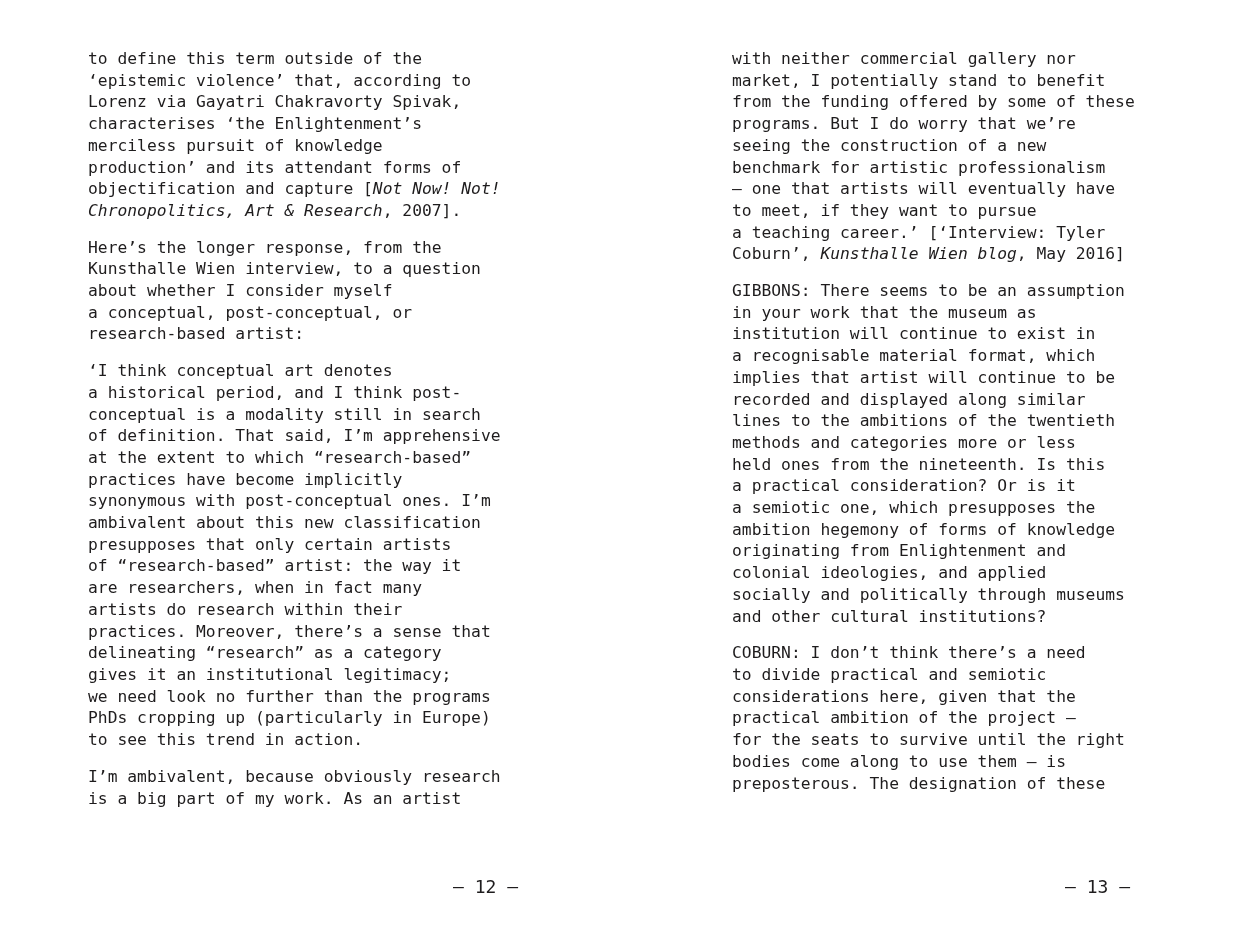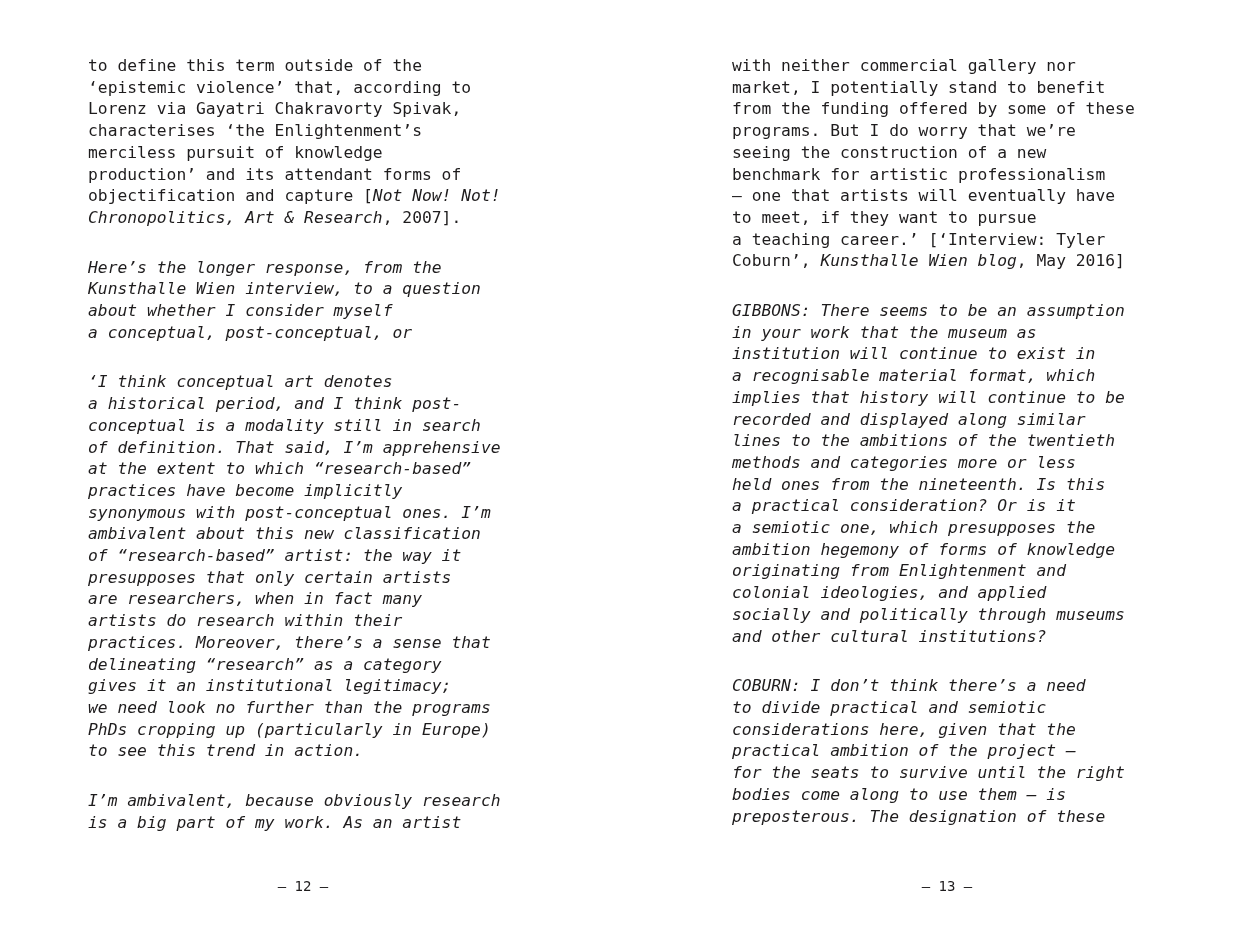--- a/index.html
+++ b/index.html
@@ -15,44 +15,44 @@
     color: #1e1c1d;
     overflow: hidden;
   }
   .spread {
     position: absolute;
     inset: 0;
     background: #ffffff;
   }
   .page-text {
     position: absolute;
-    top: 55px;
+    top: 48px;
     width: 430px;
   }
   .page-text.left  { left: 88px; }
   .page-text.right { left: 732px; }
-  .para + .para { margin-top: 28px; font-style: italic; }
+  .para + .para { margin-top: 15px; }
   .line {
     font-size: 16.3px;
     line-height: 21.7px;
     white-space: pre;
     letter-spacing: 0.02px;
   }
   .line em { font-style: italic; margin-top: 8px; }
   .pagenum {
     position: absolute;
     top: 876px;
     width: 430px;
-    text-align: center;
-    font-size: 14px;
+    text-align: right;
+    font-size: 18px;
     line-height: 21.7px;
     white-space: pre;
   }
   .pagenum.left  { left: 88px; }
-  .pagenum.right { left: 732px; }
+  .pagenum.right { left: 700px; }
 </style>
 </head>
 <body>
 
 <div class="spread">
 
   <div class="page-text left">
       <div class="para">
         <div class="line"><span>to define this term outside of the</span></div>
         <div class="line"><span>‘epistemic violence’ that, according to</span></div>
@@ -61,32 +61,33 @@
         <div class="line"><span>merciless pursuit of knowledge</span></div>
         <div class="line"><span>production’ and its attendant forms of</span></div>
         <div class="line"><span>objectification and capture [</span><em>Not Now! Not!</em></div>
         <div class="line"><em>Chronopolitics, Art &amp; Research</em><span>, 2007].</span></div>
       </div>
       <div class="para">
         <div class="line"><span>Here’s the longer response, from the</span></div>
         <div class="line"><span>Kunsthalle Wien interview, to a question</span></div>
         <div class="line"><span>about whether I consider myself</span></div>
         <div class="line"><span>a conceptual, post-conceptual, or</span></div>
+        <div class="line"><span>research-based artist:</span></div>
       </div>
       <div class="para">
         <div class="line"><span>‘I think conceptual art denotes</span></div>
         <div class="line"><span>a historical period, and I think post-</span></div>
         <div class="line"><span>conceptual is a modality still in search</span></div>
         <div class="line"><span>of definition. That said, I’m apprehensive</span></div>
         <div class="line"><span>at the extent to which “research-based”</span></div>
         <div class="line"><span>practices have become implicitly</span></div>
         <div class="line"><span>synonymous with post-conceptual ones. I’m</span></div>
         <div class="line"><span>ambivalent about this new classification</span></div>
+        <div class="line"><span>presupposes that only certain artists</span></div>
         <div class="line"><span>of “research-based” artist: the way it</span></div>
-        <div class="line"><span>presupposes that only certain artists</span></div>
         <div class="line"><span>are researchers, when in fact many</span></div>
         <div class="line"><span>artists do research within their</span></div>
         <div class="line"><span>practices. Moreover, there’s a sense that</span></div>
         <div class="line"><span>delineating “research” as a category</span></div>
         <div class="line"><span>gives it an institutional legitimacy;</span></div>
         <div class="line"><span>we need look no further than the programs</span></div>
         <div class="line"><span>PhDs cropping up (particularly in Europe)</span></div>
         <div class="line"><span>to see this trend in action.</span></div>
       </div>
       <div class="para">
@@ -106,21 +107,21 @@
         <div class="line"><span>— one that artists will eventually have</span></div>
         <div class="line"><span>to meet, if they want to pursue</span></div>
         <div class="line"><span>a teaching career.’ [‘Interview: Tyler</span></div>
         <div class="line"><span>Coburn’, </span><em>Kunsthalle Wien blog</em><span>, May 2016]</span></div>
       </div>
       <div class="para">
         <div class="line"><span>GIBBONS: There seems to be an assumption</span></div>
         <div class="line"><span>in your work that the museum as</span></div>
         <div class="line"><span>institution will continue to exist in</span></div>
         <div class="line"><span>a recognisable material format, which</span></div>
-        <div class="line"><span>implies that history will continue to be</span></div>
+        <div class="line"><span>implies that artist will continue to be</span></div>
         <div class="line"><span>recorded and displayed along similar</span></div>
         <div class="line"><span>lines to the ambitions of the twentieth</span></div>
         <div class="line"><span>methods and categories more or less</span></div>
         <div class="line"><span>held ones from the nineteenth. Is this</span></div>
         <div class="line"><span>a practical consideration? Or is it</span></div>
         <div class="line"><span>a semiotic one, which presupposes the</span></div>
         <div class="line"><span>ambition hegemony of forms of knowledge</span></div>
         <div class="line"><span>originating from Enlightenment and</span></div>
         <div class="line"><span>colonial ideologies, and applied</span></div>
         <div class="line"><span>socially and politically through museums</span></div>

